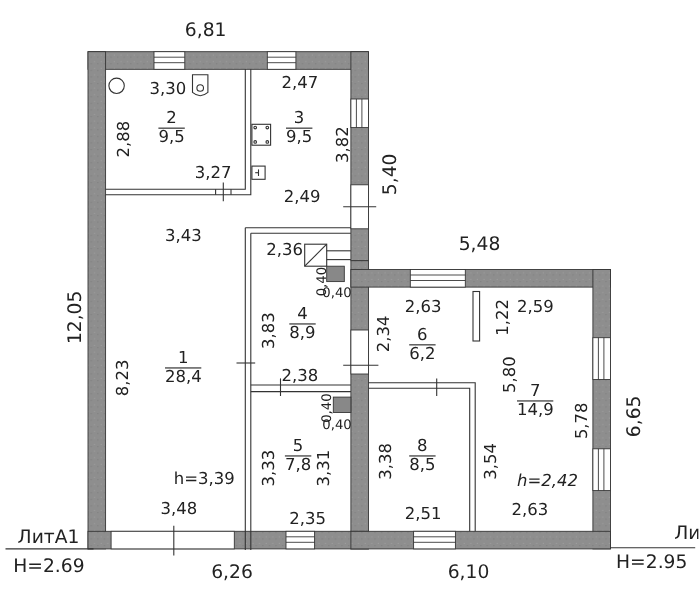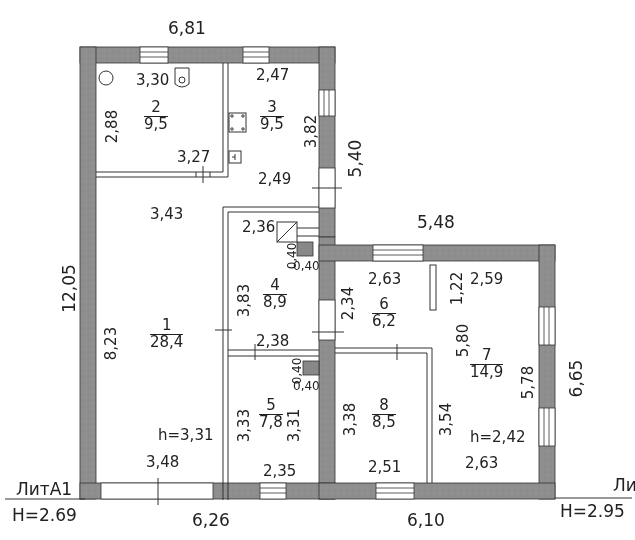--- a/index.html
+++ b/index.html
@@ -156,21 +156,21 @@
 <span class="lbl big" style="left:565px;top:477px;margin-left:48px;">ЛитА</span>
 <span class="lbl big" style="left:560px;top:503px;">H=2.95</span>
 
 <div class="room" style="left:150px;top:318px;">
   <span class="num">1</span>
   <span class="area">28,4</span>
 </div>
 <span class="lbl" style="left:150px;top:207px;">3,43</span>
 <span class="lbl vert" style="left:95px;top:336px;">8,23</span>
 <span class="lbl" style="left:146px;top:455px;">3,48</span>
-<span class="lbl" style="left:158px;top:428px;">h=3,31</span>
+<span class="lbl" style="left:158px;top:428px;">h=3,39</span>
 
 <div class="room" style="left:144px;top:100px;">
   <span class="num">2</span>
   <span class="area">9,5</span>
 </div>
 <span class="lbl" style="left:136px;top:73px;">3,30</span>
 <span class="lbl vert" style="left:96px;top:119px;">2,88</span>
 <span class="lbl" style="left:136px;top:150px;margin-left:41px;">3,27</span>
 
 <div class="room" style="left:260px;top:100px;">
@@ -210,21 +210,21 @@
 
 <div class="room" style="left:470px;top:348px;">
   <span class="num">7</span>
   <span class="area">14,9</span>
 </div>
 <span class="lbl" style="left:470px;top:272px;">2,59</span>
 <span class="lbl vert" style="left:441px;top:281px;">1,22</span>
 <span class="lbl vert" style="left:447px;top:333px;">5,80</span>
 <span class="lbl vert" style="left:512px;top:375px;">5,78</span>
 <span class="lbl" style="left:465px;top:456px;">2,63</span>
-<span class="lbl" style="left:470px;top:430px;">h=2,42</span>
+<span class="lbl" style="left:470px;top:430px;font-style:italic;">h=2,42</span>
 
 <div class="room" style="left:372px;top:398px;">
   <span class="num">8</span>
   <span class="area">8,5</span>
 </div>
 <span class="lbl vert" style="left:334px;top:412px;">3,38</span>
 <span class="lbl vert" style="left:430px;top:412px;">3,54</span>
 <span class="lbl" style="left:368px;top:460px;">2,51</span>
 
 </body></html>

